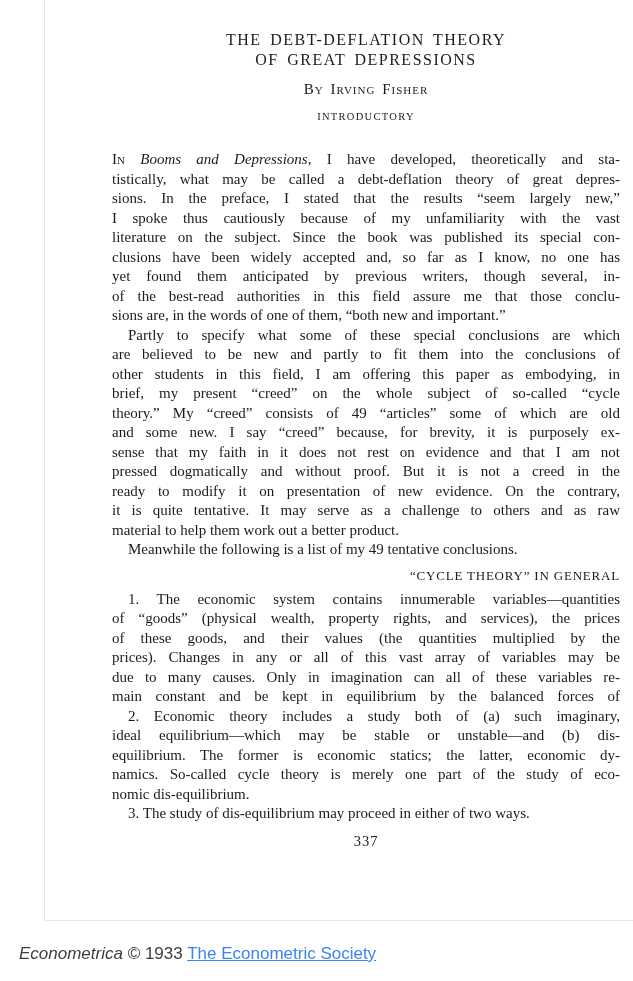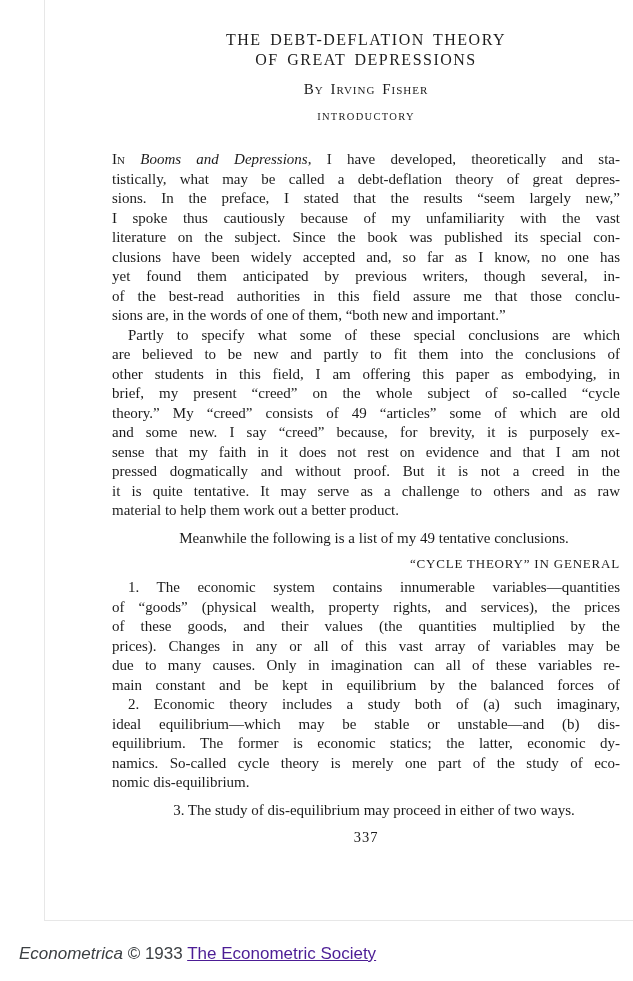--- a/index.html
+++ b/index.html
@@ -25,21 +25,21 @@
     margin-top:11px; letter-spacing:1px; word-spacing:2px;
   }
   .intro-head {
     text-align:center; font-size:10.5px; margin-top:13px;
     letter-spacing:1.3px;
   }
   .para { font-size:15px; line-height:19.5px; }
   .para.first { margin-top:28px; }
   .line { text-align:justify; text-align-last:justify; }
   .line-last { text-align-last:left;font-family:Liberation Serif, serif; }
-  .plain { text-align:center;margin-top:8px; }
+  .plain { text-align:left; }
   .indent { text-indent:16px; }
   .sc { font-variant:small-caps; }
   .it { font-style:italic; }
   .sect-head {
     text-align:right; font-size:13px; letter-spacing:0.8px;
     margin:8px 0 6px 0;
   }
   .pageno {
     text-align:center; font-size:14.5px; margin-top:9px; letter-spacing:1px;
   }
@@ -83,20 +83,21 @@
 
   <div class="para">
       <div class="line indent">Partly to specify what some of these special conclusions are which</div>
       <div class="line">are believed to be new and partly to fit them into the conclusions of</div>
       <div class="line">other students in this field, I am offering this paper as embodying, in</div>
       <div class="line">brief, my present “creed” on the whole subject of so-called “cycle</div>
       <div class="line">theory.” My “creed” consists of 49 “articles” some of which are old</div>
       <div class="line">and some new. I say “creed” because, for brevity, it is purposely ex-</div>
       <div class="line">sense that my faith in it does not rest on evidence and that I am not</div>
       <div class="line">pressed dogmatically and without proof. But it is not a creed in the</div>
+      <div class="line">ready to modify it on presentation of new evidence. On the contrary,</div>
       <div class="line">it is quite tentative. It may serve as a challenge to others and as raw</div>
       <div class="line line-last">material to help them work out a better product.</div>
     </div>
 
   <div class="para plain indent">Meanwhile the following is a list of my 49 tentative conclusions.</div>
 
   <div class="sect-head">“CYCLE THEORY” IN GENERAL</div>
 
   <div class="para">
       <div class="line indent">1. The economic system contains innumerable variables—quantities</div>
@@ -115,14 +116,14 @@
       <div class="line line-last">nomic dis-equilibrium.</div>
     </div>
 
   <div class="para plain indent">3. The study of dis-equilibrium may proceed in either of two ways.</div>
 
   <div class="pageno">337</div>
 
 </div>
 
 <div class="footer">
-  <span class="journal">Econometrica</span><span> © 1933 </span><a class="soclink" style="color: #4c1d95; margin-top: 44px;">The Econometric Society</a>
+  <span class="journal">Econometrica</span><span> © 1933 </span><a class="soclink" style="color: #3b82f6; margin-top: 44px;">The Econometric Society</a>
 </div>
 
 </body></html>

